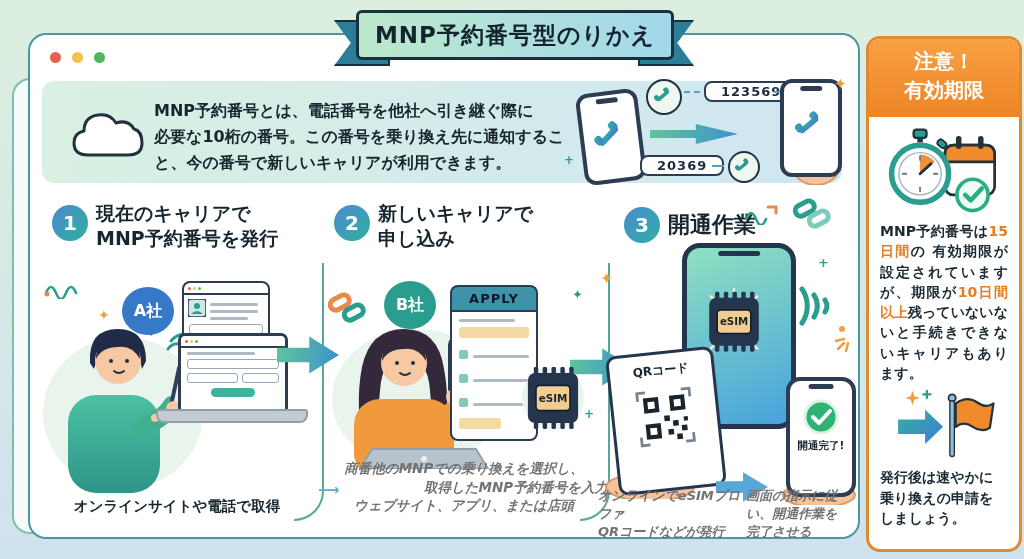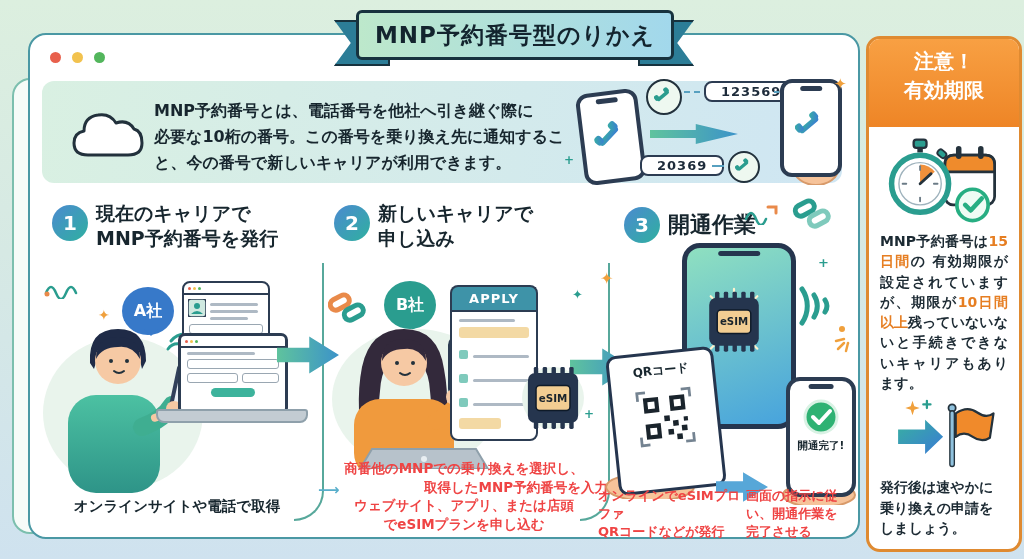--- a/index.html
+++ b/index.html
@@ -8,21 +8,21 @@
     background:linear-gradient(180deg,#dcefdf 0%,#d6e9e4 45%,#cfe2ef 100%);}
   .abs{position:absolute;}
   .card{background:#fff;border:2.5px solid #4a98a4;border-radius:18px;}
   .dot{width:11px;height:11px;border-radius:50%;display:inline-block;margin-right:6px;}
   .intro-box{background:linear-gradient(100deg,#d9f0e2,#cfe6f3);border-radius:12px;}
   .intro-text{font-size:16px;font-weight:800;line-height:1.62;color:#17262e;}
   .numc{width:36px;height:36px;border-radius:50%;background:linear-gradient(135deg,#4b8ad0,#2fb0a0);
     color:#fff;font-weight:800;font-size:20px;display:flex;align-items:center;justify-content:center;}
   .h-step{font-weight:800;font-size:19px;line-height:1.3;color:#17262e;}
   .cap{font-weight:800;font-size:14.5px;color:#17262e;text-align:center;}
-  .cap-s{font-weight:800;font-size:13px;line-height:1.38;color:#ef4444;}
+  .cap-s{font-weight:800;font-size:13px;line-height:1.38;color:#737373;font-style:italic;}
   .sep{width:28px;border-right:2.5px solid #57a89b;border-bottom:2.5px solid #57a89b;border-bottom-right-radius:34px;}
   .garrow{background:linear-gradient(90deg,#5fc39d,#3c93c9);
     clip-path:polygon(0 32%,52% 32%,52% 4%,100% 50%,52% 96%,52% 68%,0 68%);}
   .barrow{background:#57a7d8;clip-path:polygon(0 32%,52% 32%,52% 4%,100% 50%,52% 96%,52% 68%,0 68%);}
   .phone-frame{background:#fff;border:4px solid #2c3c52;border-radius:12px;}
   .notch{position:absolute;top:3px;left:50%;transform:translateX(-50%);width:40%;height:5px;border-radius:3px;background:#2c3c52;}
   .code-badge{border:2px solid #2c3c52;border-radius:8px;background:#fff;color:#1d2b3a;
     font-weight:800;font-size:13px;padding:1px 15px;letter-spacing:1px;text-align:right;}
   .bubble{border-radius:50%;color:#fff;font-weight:800;display:flex;align-items:center;justify-content:center;}
   .bubble:after{content:"";position:absolute;bottom:-8px;left:42%;border:7px solid transparent;}
@@ -33,27 +33,27 @@
   .mini-win{background:#fff;border:2.5px solid #2c3c52;border-radius:8px;}
   .mini-head{height:10px;border-bottom:2px solid #2c3c52;display:flex;align-items:center;padding-left:4px;gap:2px;}
   .mini-dot{width:3px;height:3px;border-radius:50%;}
   .gline{height:3px;background:#aeb9c4;border-radius:2px;margin:4px 6px 0 0;}
   .inputb{border:1.5px solid #9aa7b2;border-radius:3px;background:#fff;}
   .pill{background:#3db39c;border-radius:7px;}
   .spk-o{color:#f0a03c;font-weight:800;}
   .spk-t{color:#2a9d8f;font-weight:800;}
   .side{background:#fff;border:3px solid #df8a31;border-radius:14px;overflow:hidden;}
   .side-h{background:linear-gradient(180deg,#f8a043,#ee8526);color:#fff;font-weight:800;
-    font-size:20px;text-align:center;line-height:1.45;padding:8px 0 22px;}
+    font-size:20px;text-align:center;line-height:1.45;padding:8px 0 12px;}
   .side-b{font-size:14px;font-weight:800;line-height:1.45;color:#1c2a33;text-align:justify;}
   .orange{color:#e67e22;}
   .ribbon-banner{background:linear-gradient(90deg,#bde8cb,#a2d8ec);border:3px solid #17323e;border-radius:6px;
     display:flex;align-items:center;justify-content:center;font-size:23px;font-weight:800;color:#13242e;letter-spacing:1px;}
   .tail{background:#2c7d97;border:2px solid #17323e;}
-  .form-head{background:#3e93a8;color:#ffffff;font-weight:800;font-size:13px;text-align:center;
+  .form-head{background:#3e93a8;color:#0f172a;font-weight:800;font-size:13px;text-align:center;
     border-radius:8px 8px 0 0;padding:4px 0;letter-spacing:1px;border:2.5px solid #2c3c52;border-bottom:none;}
   .form-body{background:#fff;border:2.5px solid #2c3c52;border-radius:0 0 8px 8px;padding:6px 7px 7px;}
   .tanb{background:#f3d9a4;border-radius:3px;}
   .tealsq{background:#7fcabc;border-radius:2px;display:inline-block;}
   .done{font-weight:800;font-size:10.5px;color:#17262e;text-align:center;}
   .qr-paper{background:#fff;border:3px solid #25354e;border-radius:10px;}
   .qr-label{font-weight:800;font-size:12px;color:#17262e;text-align:center;}
 </style>
 </head>
 <body>
@@ -305,21 +305,20 @@
         <text x="42" y="49" font-size="14" font-weight="bold" fill="#1a242c" text-anchor="middle">eSIM</text>
       </svg>
       <span class="abs spk-t" style="left:246px;top:40px;font-size:13px;">✦</span>
       <span class="abs spk-t" style="left:258px;top:160px;font-size:12px;">+</span>
     </div>
     <div class="abs" style="left:290px;top:424px;width:288px;">
       <span class="abs" style="left:-2px;top:22px;color:#58aecb;font-weight:800;font-size:15px;">⟶</span>
       <div class="cap-s" style="text-align:center;font-size:13.5px;">商番他のMNPでの乗り換えを選択し、</div>
       <div class="cap-s" style="text-align:right;font-size:13.5px;">取得したMNP予約番号を入力</div>
       <div class="cap-s" style="text-align:center;font-size:13.5px;">ウェブサイト、アプリ、または店頭</div>
-      <div class="cap-s" style="text-align:center;font-size:13.5px;">でeSIMプランを申し込む</div>
     </div>
 
     <div class="abs numc" style="left:594px;top:172px;">3</div>
     <div class="abs h-step" style="left:638px;top:176px;font-size:22px;">開通作業</div>
     <svg class="abs" style="left:714px;top:166px;" width="40" height="24" viewBox="0 0 40 24">
       <path d="M2 18 q5 -12 10 0 t10 0" stroke="#2a9d8f" stroke-width="2.5" fill="none" stroke-linecap="round"></path>
       <path d="M24 6 h8 v6" stroke="#e98a4a" stroke-width="3" fill="none" stroke-linecap="round"></path>
     </svg>
     <svg class="abs" style="left:762px;top:162px;" width="42" height="34" viewBox="0 0 40 34">
       <g fill="none" stroke-width="5">

